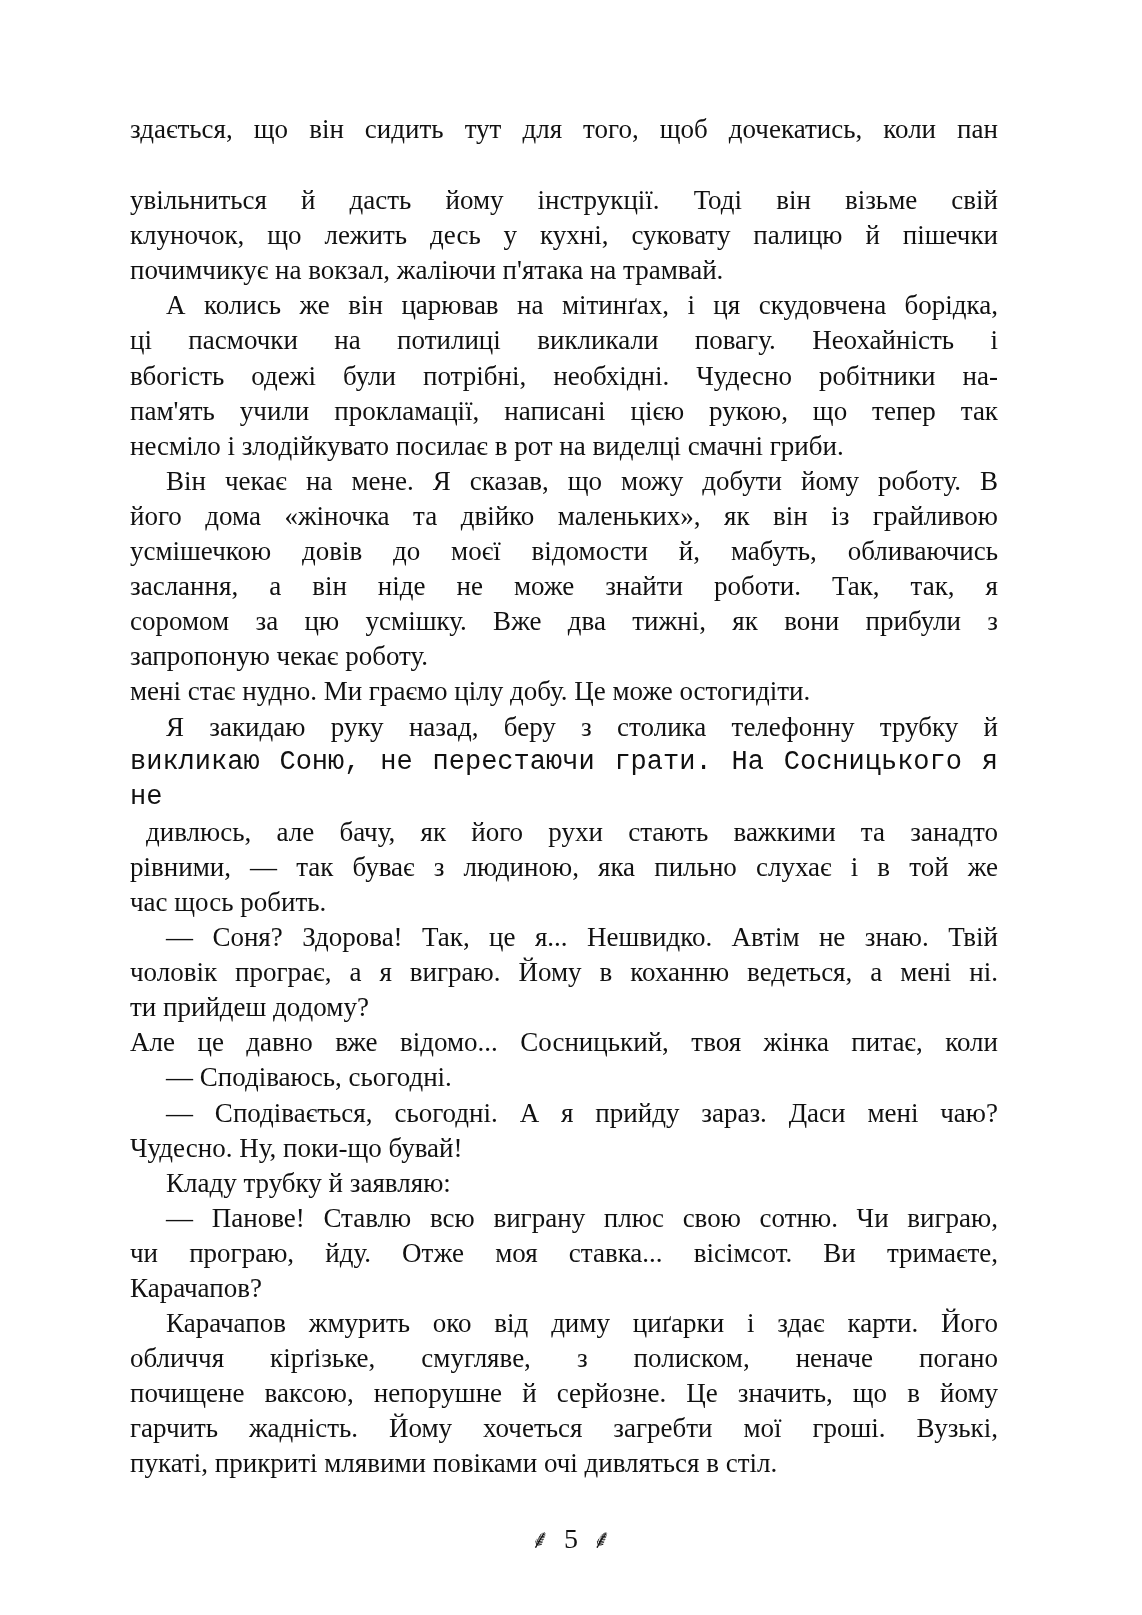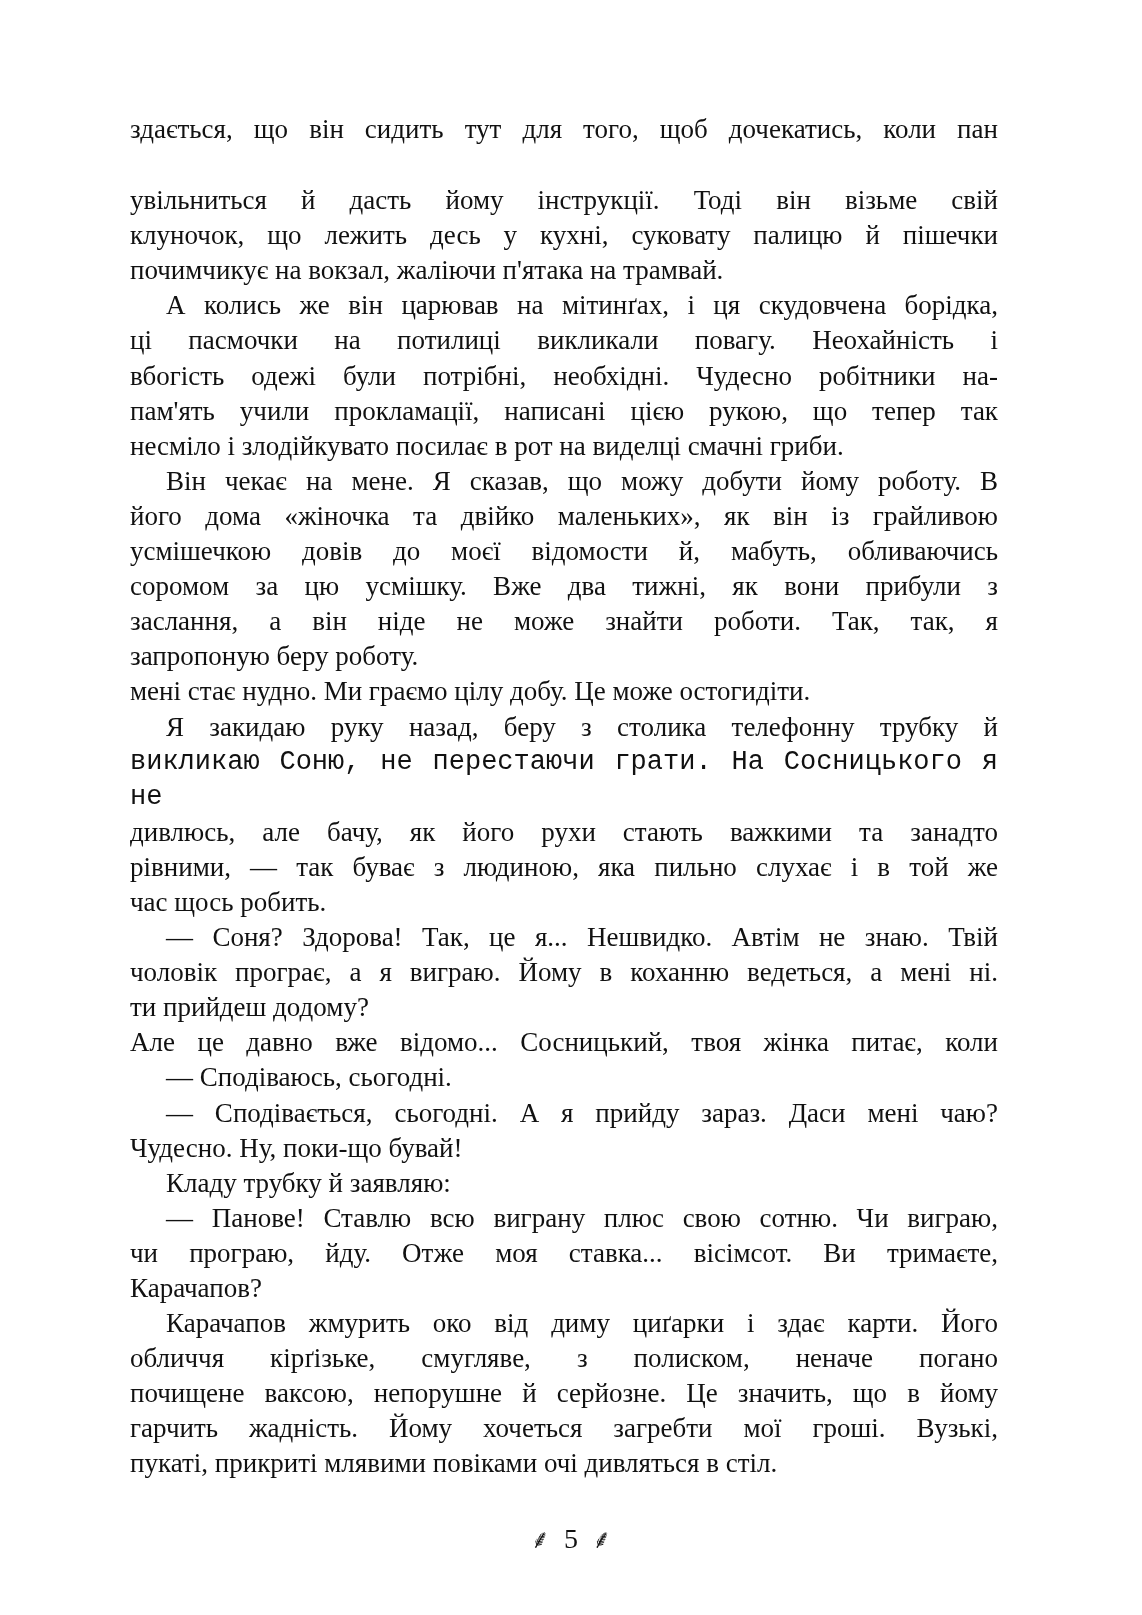--- a/index.html
+++ b/index.html
@@ -45,31 +45,31 @@
       <span class="line" style="text-indent: 36px;">А колись же він царював на мітинґах, і ця скудовчена борідка,</span>
       <span class="line" style="text-indent: 0px;">ці пасмочки на потилиці викликали повагу. Неохайність і</span>
       <span class="line" style="text-indent: 0px;">вбогість одежі були потрібні, необхідні. Чудесно робітники на-</span>
       <span class="line" style="text-indent: 0px;">пам'ять учили прокламації, написані цією рукою, що тепер так</span>
       <span class="line last" style="text-indent: 0px;">несміло і злодійкувато посилає в рот на виделці смачні гриби.</span>
     </div>
     <div class="para">
       <span class="line" style="text-indent: 36px;">Він чекає на мене. Я сказав, що можу добути йому роботу. В</span>
       <span class="line" style="text-indent: 0px;">його дома «жіночка та двійко маленьких», як він із грайливою</span>
       <span class="line" style="text-indent: 0px;">усмішечкою довів до моєї відомости й, мабуть, обливаючись</span>
+      <span class="line" style="text-indent: 0px;">заслання, а він ніде не може знайти роботи. Так, так, я</span>
       <span class="line" style="text-indent: 0px;">соромом за цю усмішку. Вже два тижні, як вони прибули з</span>
-      <span class="line" style="text-indent: 0px;">заслання, а він ніде не може знайти роботи. Так, так, я</span>
-      <span class="line last" style="text-indent: 0px;">запропоную беру роботу.</span>
+      <span class="line last" style="text-indent: 0px;">запропоную чекає роботу.</span>
     </div>
     <div class="para">
       <span class="line last" style="text-indent: 0px;">мені стає нудно. Ми граємо цілу добу. Це може остогидіти.</span>
     </div>
     <div class="para">
       <span class="line" style="text-indent: 36px;">Я закидаю руку назад, беру з столика телефонну трубку й</span>
       <span class="line" style="text-indent: 0px; font-family: Liberation Mono, monospace;">викликаю Соню, не перестаючи грати. На Сосницького я не</span>
-      <span class="line" style="text-indent: 0px;">дивлюсь, але бачу, як його рухи стають важкими та занадто</span>
+      <span class="line" style="text-indent: 0px; margin-left: 16px;">дивлюсь, але бачу, як його рухи стають важкими та занадто</span>
       <span class="line" style="text-indent: 0px;">рівними, — так буває з людиною, яка пильно слухає і в той же</span>
       <span class="line last" style="text-indent: 0px;">час щось робить.</span>
     </div>
     <div class="para">
       <span class="line" style="text-indent: 36px;">— Соня? Здорова! Так, це я... Нешвидко. Автім не знаю. Твій</span>
       <span class="line" style="text-indent: 0px;">чоловік програє, а я виграю. Йому в коханню ведеться, а мені ні.</span>
       <span class="line last" style="text-indent: 0px;">ти прийдеш додому?</span>
       <span class="line" style="text-indent: 0px;">Але це давно вже відомо... Сосницький, твоя жінка питає, коли</span>
     </div>
     <div class="para">

